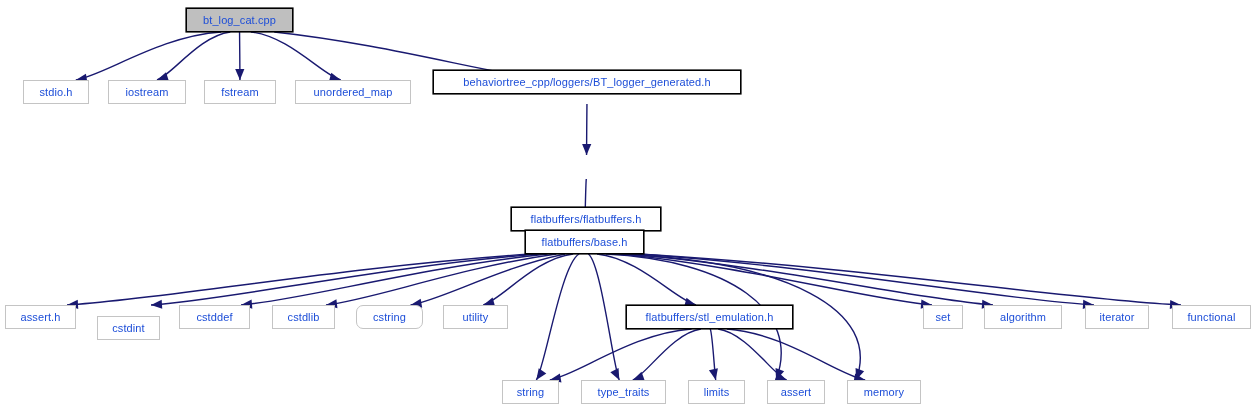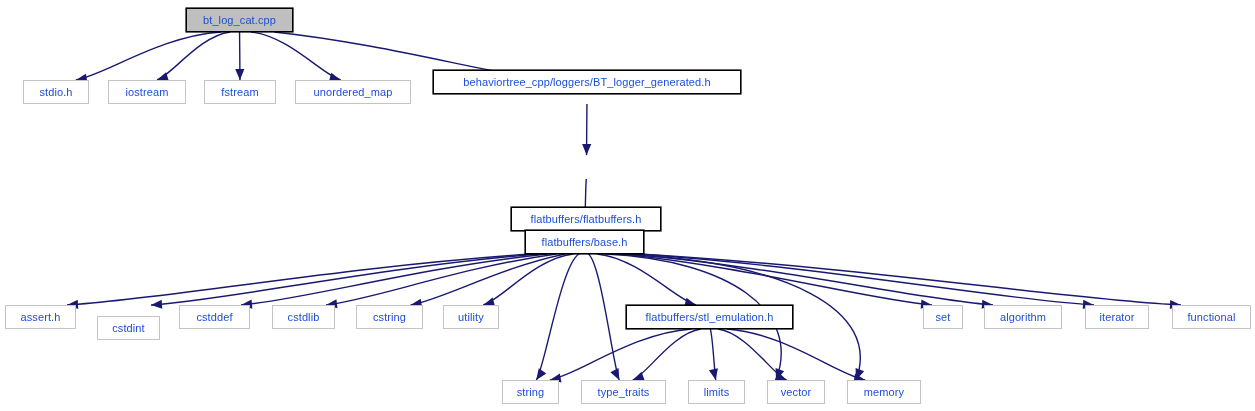--- a/index.html
+++ b/index.html
@@ -143,24 +143,24 @@
       </div>
       <div class="node" style="left: 97px; top: 316px; width: 63px;">
         <span class="label">cstdint</span>
       </div>
       <div class="node" style="left: 179px; top: 305px; width: 71px;">
         <span class="label">cstddef</span>
       </div>
       <div class="node" style="left: 272px; top: 305px; width: 63px;">
         <span class="label">cstdlib</span>
       </div>
-      <div class="node" style="left: 356px; top: 305px; width: 67px;">
+      <div class="node" style="left: 356px; top: 305px; width: 67px; border-radius: 7px;">
         <span class="label">cstring</span>
       </div>
-      <div class="node" style="left: 443px; top: 305px; width: 56px;">
+      <div class="node" style="left: 443px; top: 305px; width: 65px;">
         <span class="label">utility</span>
       </div>
       <div class="node strong" style="left: 626px; top: 305px; width: 167px;">
         <span class="label">flatbuffers/stl_emulation.h</span>
       </div>
       <div class="node" style="left: 923px; top: 305px; width: 40px;">
         <span class="label">set</span>
       </div>
       <div class="node" style="left: 984px; top: 305px; width: 78px;">
         <span class="label">algorithm</span>
@@ -174,19 +174,19 @@
       <div class="node" style="left: 502px; top: 380px; width: 57px;">
         <span class="label">string</span>
       </div>
       <div class="node" style="left: 581px; top: 380px; width: 85px; text-align: right;">
         <span class="label">type_traits</span>
       </div>
       <div class="node" style="left: 688px; top: 380px; width: 57px;">
         <span class="label">limits</span>
       </div>
       <div class="node" style="left: 767px; top: 380px; width: 58px;">
-        <span class="label">vector</span>
+        <span class="label">assert</span>
       </div>
       <div class="node" style="left: 847px; top: 380px; width: 74px;">
         <span class="label">memory</span>
       </div>
     </div>
 </div>
 
 </body></html>

